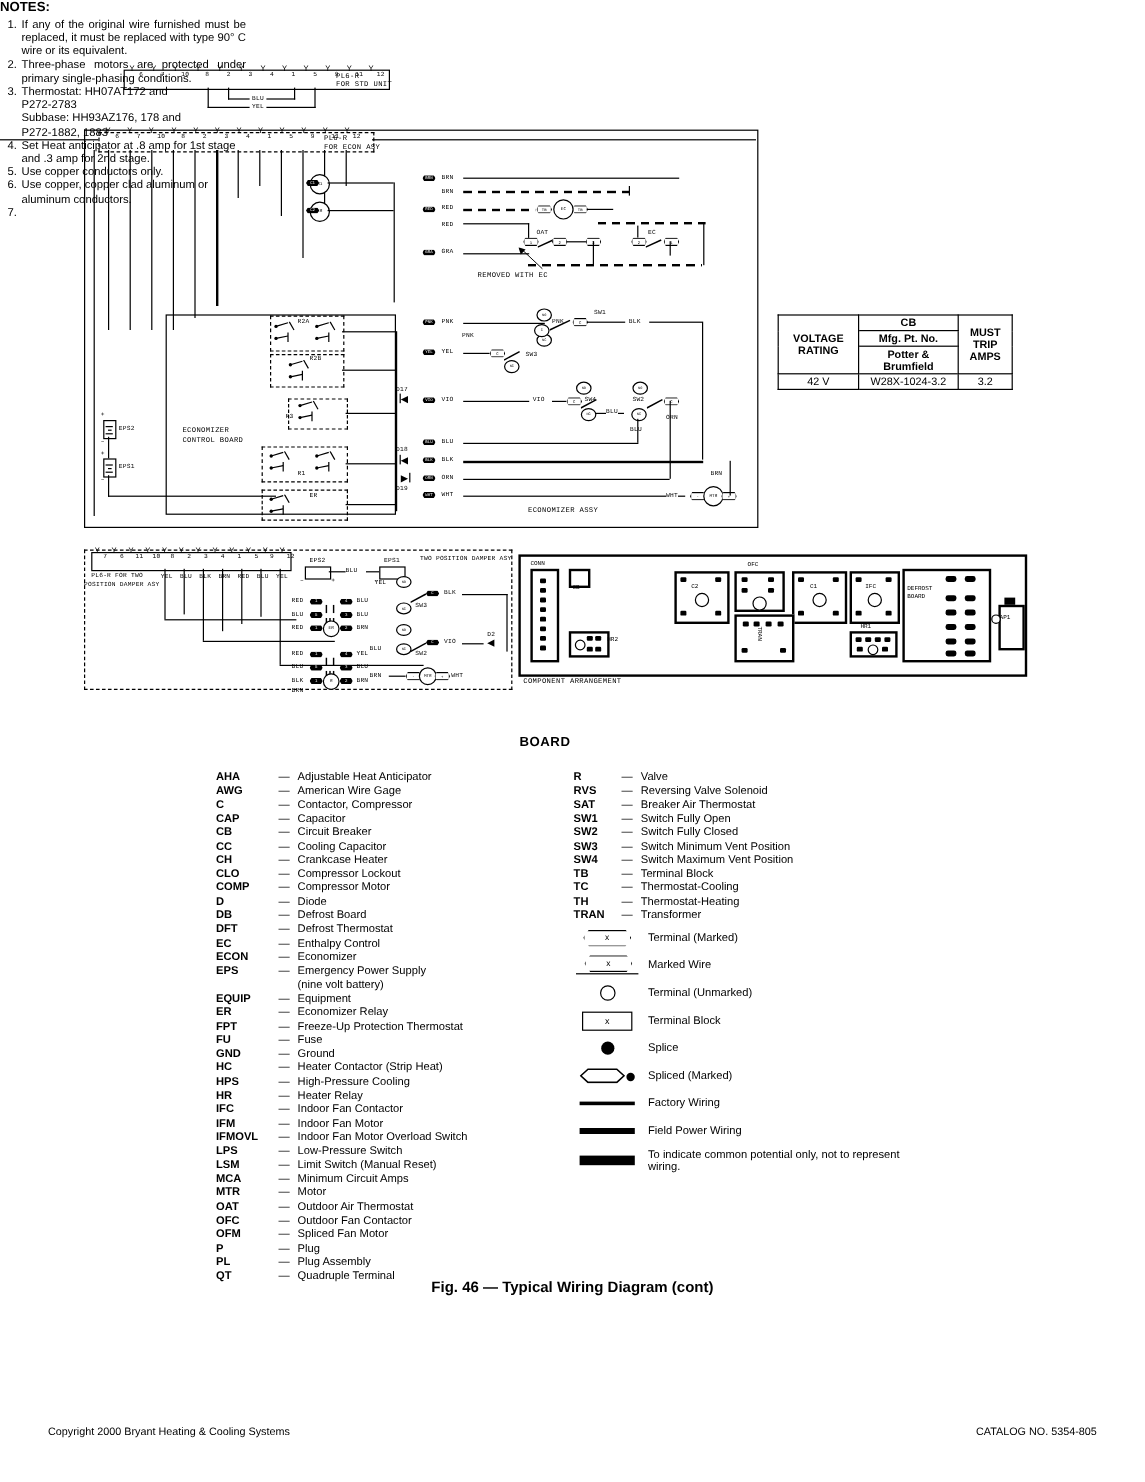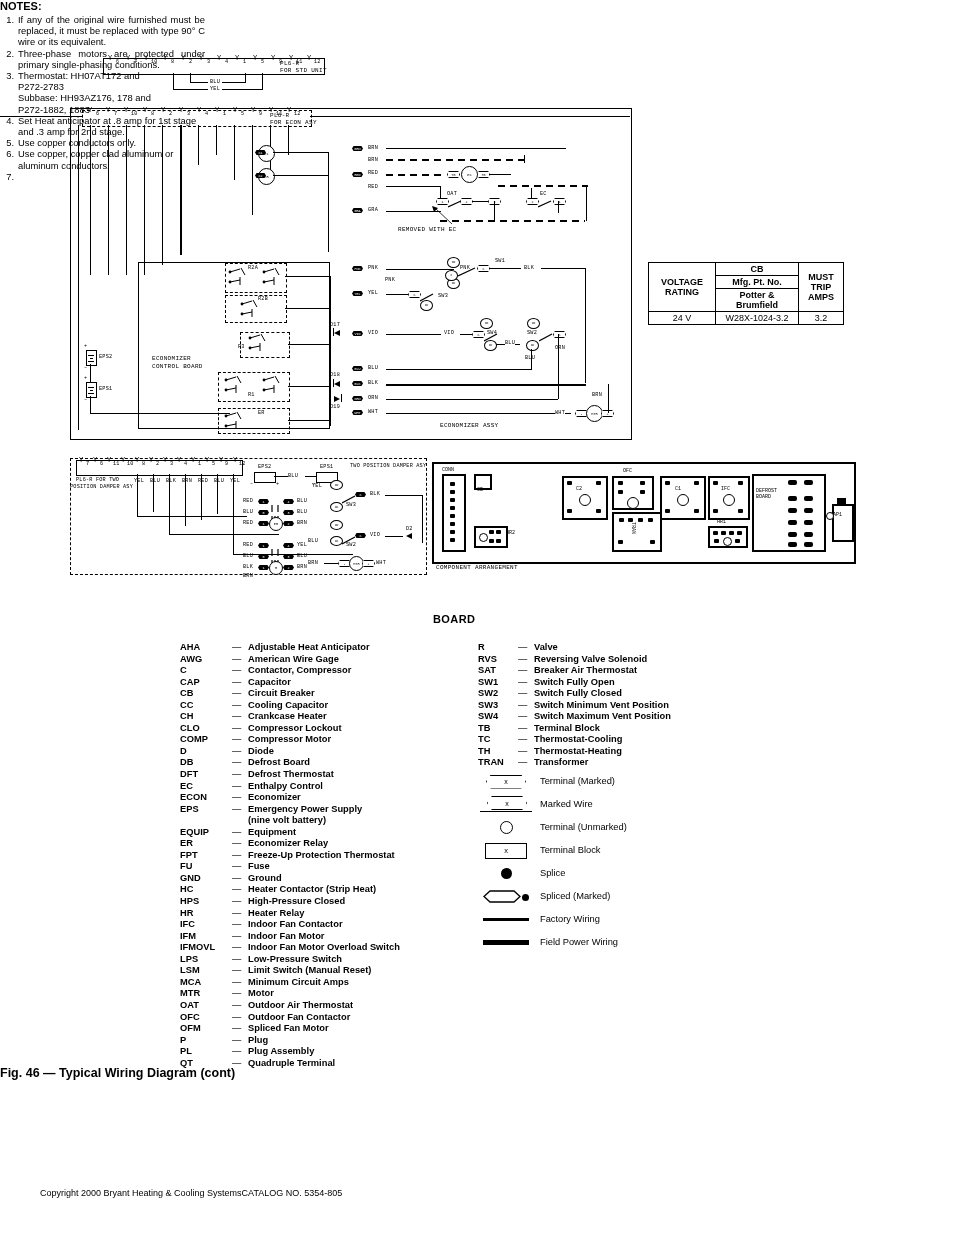--- a/index.html
+++ b/index.html
@@ -23,21 +23,21 @@
   
   #cbtable{position:absolute;left:648px;top:262px;width:196px;border-collapse:collapse;font-size:9px;text-align:center;}
   #cbtable td,#cbtable th{border:1px solid #000;padding:1px 2px;font-weight:bold;line-height:10px;}
   #cbtable td.val{font-weight:normal;}
   
   #legendTitle{position:absolute;left:433px;top:613px;font-size:11px;font-weight:bold;letter-spacing:.4px;}
   .legcol{position:absolute;font-size:9.3px;line-height:11.55px;}
   .legrow{display:flex;align-items:baseline;}
   .legrow .ab{font-weight:bold;width:52px;flex:0 0 52px;}
   .legrow .dash{width:16px;flex:0 0 16px;}
-  .legrow .df{flex:1;font-weight:bold;}
+  .legrow .df{flex:1;}
   .legrow.cont .ab,.legrow.cont .dash{visibility:hidden;}
   #legLeft{left:180px;top:642px;width:270px;}
   #legRight{left:478px;top:642px;width:300px;}
   #legRight .legrow .ab{width:40px;flex:0 0 40px;}
   
   #legSym{position:absolute;left:478px;top:770px;font-size:9.3px;}
   .symrow{display:flex;align-items:center;height:23px;}
   .symbox{width:56px;flex:0 0 56px;display:flex;align-items:center;justify-content:center;position:relative;height:23px;}
   .symtxt{padding-left:6px;line-height:10.5px;}
   
@@ -60,22 +60,22 @@
   .splicedm .d{position:absolute;right:0;top:3.5px;width:7px;height:7px;background:#000;border-radius:50%;}
   .w-solid{width:46px;height:2.2px;background:#000;}
   .w-thick{width:46px;height:5px;background:#000;}
   .w-vthick{width:46px;height:8px;background:#000;}
   .w-dash{width:46px;height:3.4px;background:repeating-linear-gradient(to right,#000 0 8px,transparent 8px 13px);}
   .w-dashdot{width:48px;height:3px;background:
      linear-gradient(#000,#000) 0 0/12px 3px no-repeat,
      linear-gradient(#000,#000) 17px 0/5px 3px no-repeat,
      linear-gradient(#000,#000) 28px 0/12px 3px no-repeat;}
   
-  #caption{position:absolute;left:0;top:1066px;width:954px;text-align:left;font-size:12.5px;font-weight:bold;}
-  #footer{position:absolute;left:40px;top:1188px;width:874px;font-size:9px;display:flex;justify-content:flex-start;}
+  #caption{position:absolute;left:0;top:1066px;width:954px;text-align:center;font-size:12.5px;font-weight:bold;}
+  #footer{position:absolute;left:40px;top:1188px;width:874px;font-size:9px;display:flex;justify-content:space-between;}
   
   .lbl{position:absolute;font-family:"Liberation Mono",monospace;font-size:5.2px;letter-spacing:.2px;white-space:pre;color:#000;}
   .lbl7{position:absolute;font-family:"Liberation Mono",monospace;font-size:6px;letter-spacing:.3px;white-space:pre;}
   .term{position:absolute;width:11px;height:5px;background:#000;color:#fff;font-size:3.4px;
       font-family:"Liberation Mono",monospace;display:flex;align-items:center;justify-content:center;
       clip-path:polygon(14% 0,86% 0,100% 50%,86% 100%,14% 100%,0 50%);}
   .termw{position:absolute;width:11px;height:5px;border:.8px solid #000;background:#fff;font-size:3.3px;
       font-family:"Liberation Mono",monospace;display:flex;align-items:center;justify-content:center;
       clip-path:polygon(14% 0,86% 0,100% 50%,86% 100%,14% 100%,0 50%);}
   .coil{position:absolute;border:1.2px solid #000;border-radius:50%;background:#fff;
@@ -141,21 +141,21 @@
       <td>CB</td>
       <td rowspan="3" style="width:40px">MUST TRIP AMPS</td>
     </tr>
     <tr>
       <td>Mfg. Pt. No.</td>
     </tr>
     <tr>
       <td>Potter &amp; Brumfield</td>
     </tr>
     <tr>
-      <td class="val">24 V</td>
+      <td class="val">42 V</td>
       <td class="val">W28X-1024-3.2</td>
       <td class="val">3.2</td>
     </tr>
   </tbody>
     </table>
 
   <div class="abs" id="diagram" style="left:0;top:0;width:640px;height:600px;">
 
     <div class="box" style="left:103px;top:58px;width:220px;height:15px;border-width:1.5px;"></div>
     <div class="abs" style="left:106px;top:55px;width:216px;height:16px;">
@@ -864,21 +864,21 @@
         <span class="df">Ground</span>
       </div>
       <div class="legrow">
         <span class="ab">HC</span>
         <span class="dash">—</span>
         <span class="df">Heater Contactor (Strip Heat)</span>
       </div>
       <div class="legrow">
         <span class="ab">HPS</span>
         <span class="dash">—</span>
-        <span class="df">High-Pressure Closed</span>
+        <span class="df">High-Pressure Cooling</span>
       </div>
       <div class="legrow">
         <span class="ab">HR</span>
         <span class="dash">—</span>
         <span class="df">Heater Relay</span>
       </div>
       <div class="legrow">
         <span class="ab">IFC</span>
         <span class="dash">—</span>
         <span class="df">Indoor Fan Contactor</span>
@@ -1054,20 +1054,26 @@
           <div class="w-solid"></div>
         </div>
       <div class="symtxt">Factory Wiring</div>
     </div>
     <div class="symrow">
       <div class="symbox">
           <div class="w-thick"></div>
         </div>
       <div class="symtxt">Field Power Wiring</div>
     </div>
+    <div class="symrow" style="height:26px;">
+      <div class="symbox">
+          <div class="w-vthick"></div>
+        </div>
+      <div class="symtxt" style="max-width:210px">To indicate common potential only, not to represent wiring.</div>
+    </div>
   </div>
 
   <div id="caption">Fig. 46 — Typical Wiring Diagram (cont)</div>
   <div id="footer">
     <span>Copyright 2000 Bryant Heating &amp; Cooling Systems</span>
     <span>CATALOG NO. 5354-805</span>
   </div>
 
 </div>
 

